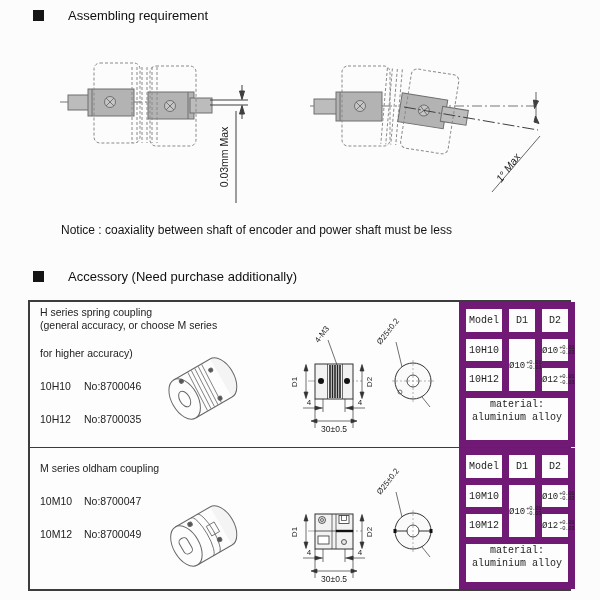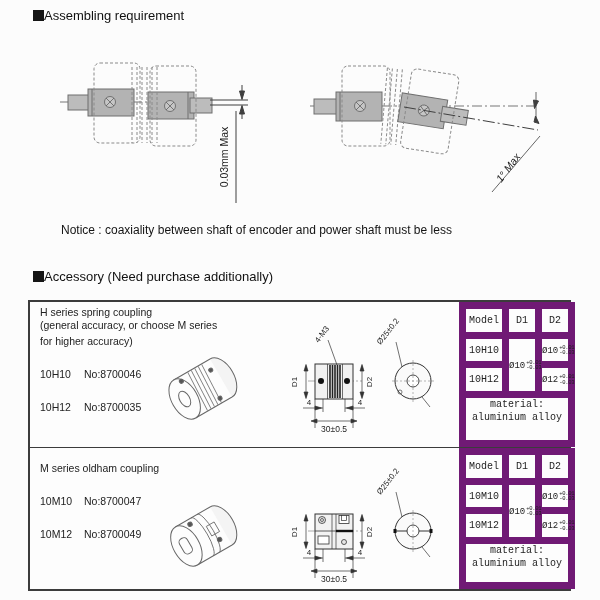--- a/index.html
+++ b/index.html
@@ -1,36 +1,36 @@
 <!DOCTYPE html>
 <html><head>
 <meta charset="utf-8">
 <style>
   html,body{margin:0;padding:0;background:#e8e8e8;}
   #page{
     position:relative;width:600px;height:600px;background:#fcfcfc;
     font-family:"Liberation Sans","DejaVu Sans",sans-serif;color:#1b1b1b;
     overflow:hidden;
   }
-  .sec-head{position:absolute;display:flex;align-items:center;gap:0;}
+  .sec-head{position:absolute;display:flex;align-items:center;gap:24px;}
   .sec-sq{width:11px;height:11px;background:#151515;flex:0 0 auto;}
   .sec-title{font-size:13px;color:#111;}
   #notice{position:absolute;left:61px;top:221px;font-size:12px;line-height:19px;color:#141414;}
   #notice .l2{margin-left:50px;}
   .abs{position:absolute;}
   
   #acc-table{
     position:absolute;left:28px;top:300px;width:543px;height:291px;
     border:2px solid #3c3c3c;box-sizing:border-box;background:#fdfdfd;
   }
   .acc-row{position:relative;width:100%;box-sizing:border-box;}
   #acc-row-0{height:146px;border-bottom:1.5px solid #3c3c3c;}
   #acc-row-1{height:141px;}
   .desc{position:absolute;left:10px;font-size:10.5px;color:#222;line-height:13px;}
-  .desc .gap{margin-top:3px;}
+  .desc .gap{margin-top:15px;}
   .model-line{margin-top:20px;}
   .model-line .m{display:inline-block;width:44px;}
   
   .spec-wrap{position:absolute;top:0;right:0;bottom:0;width:110px;box-sizing:border-box;}
   table.spec{width:100%;height:100%;border-collapse:collapse;table-layout:fixed;}
   table.spec th,table.spec td{
     border:7px solid #701a75;font-weight:400;text-align:center;
     font-size:10px;color:#1d1d1d;padding:0;font-family:Liberation Mono, monospace;
   }
   table.spec col.c-model{width:43px;} table.spec col.c-d1{width:33px;} table.spec col.c-d2{width:33px;}

